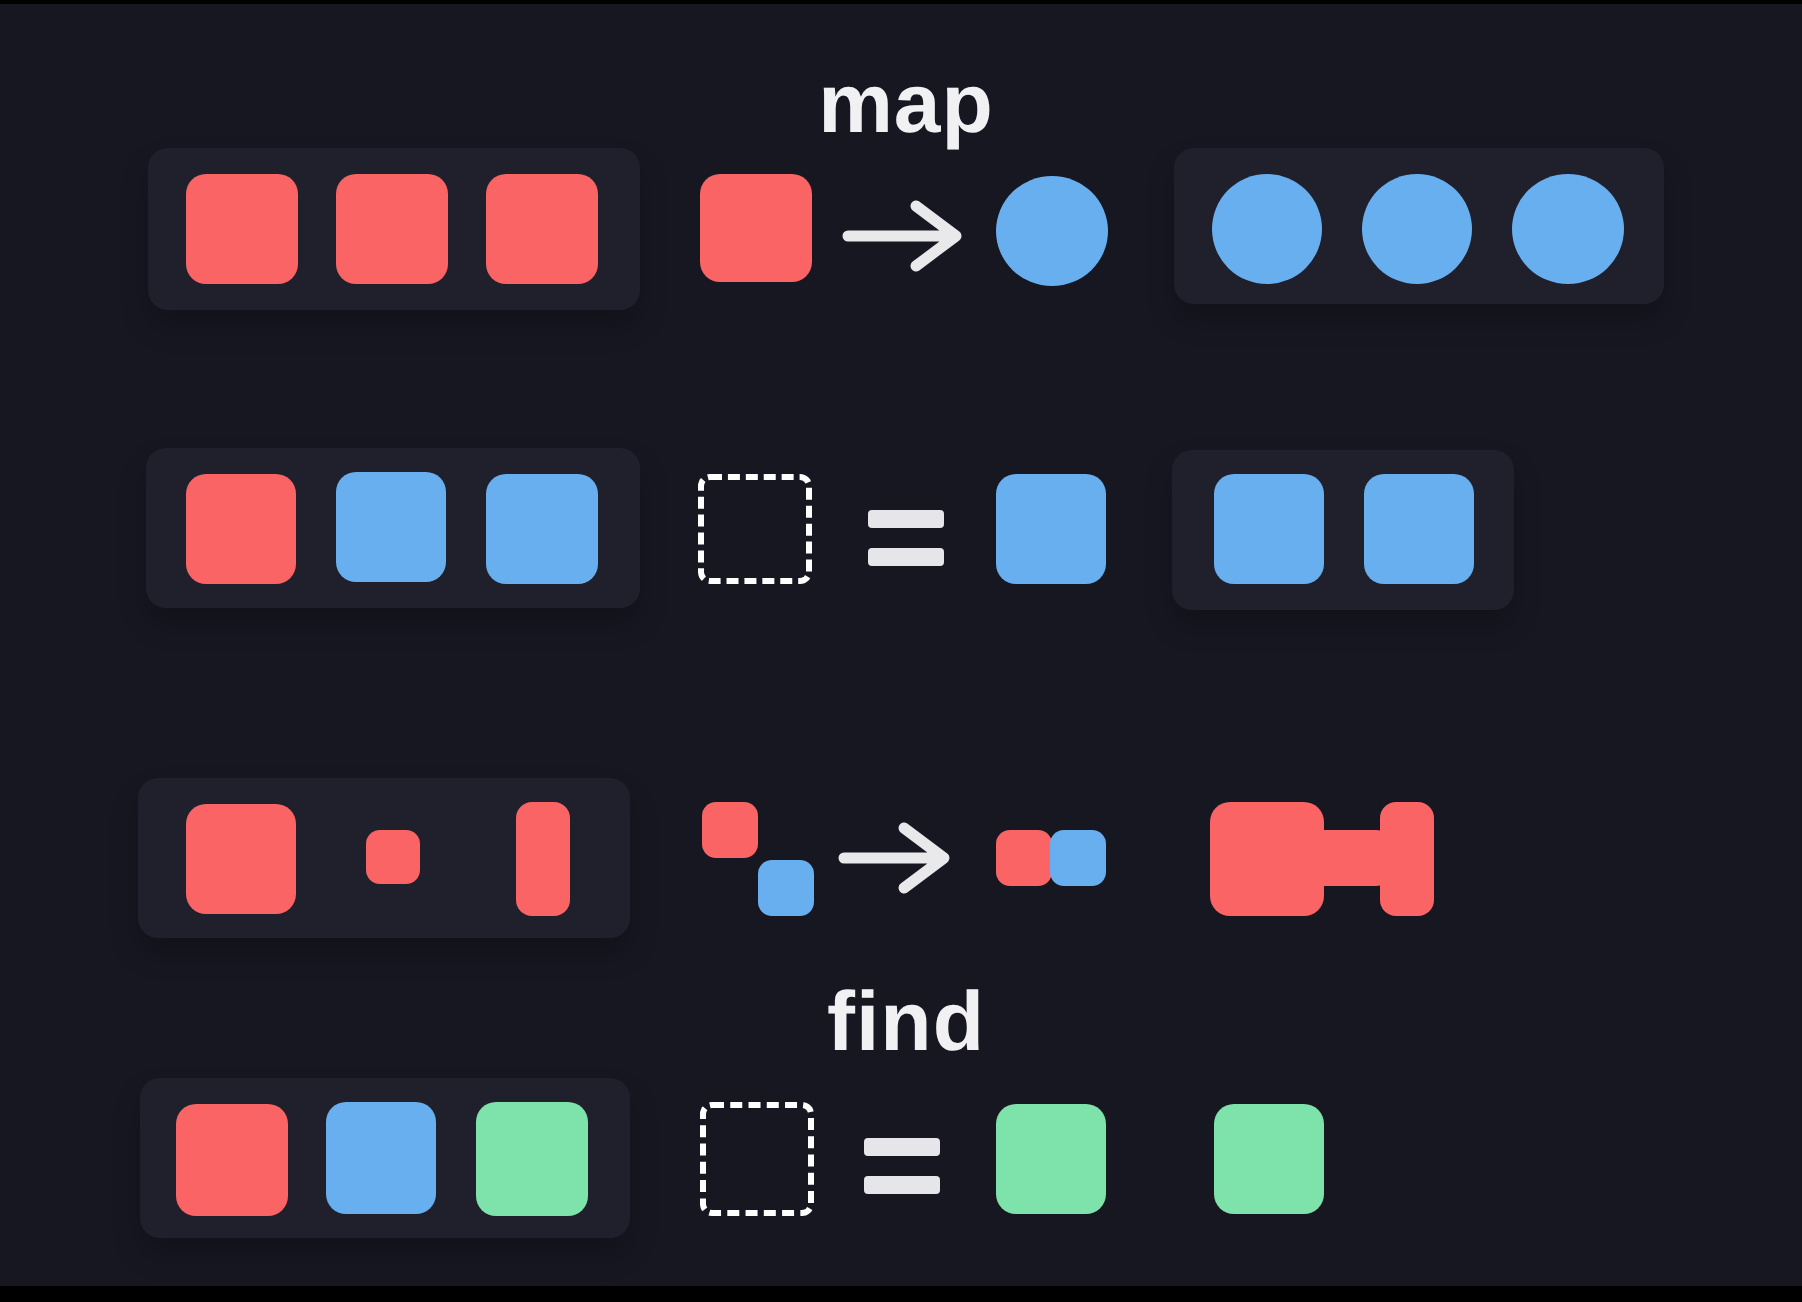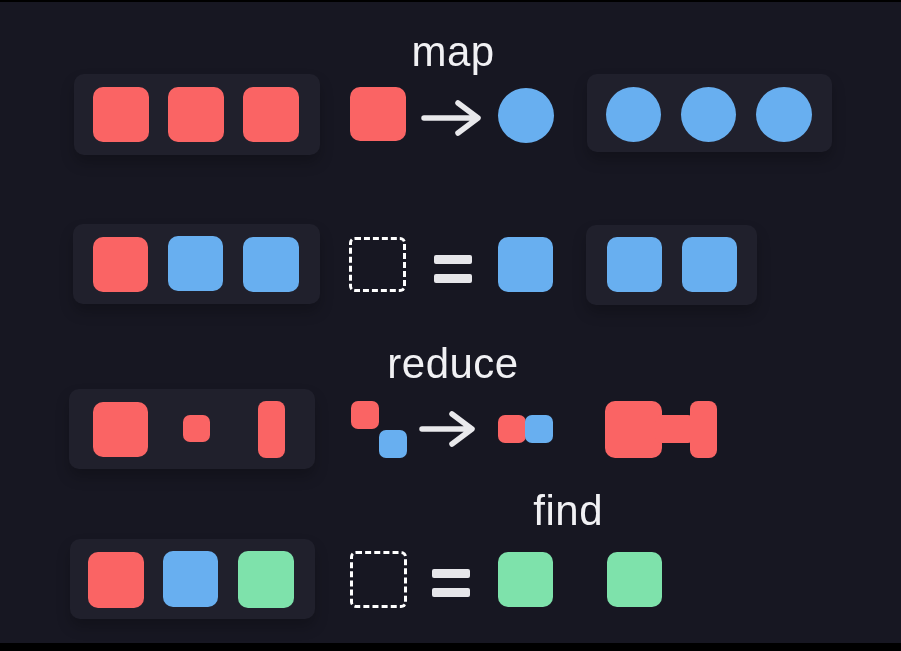--- a/index.html
+++ b/index.html
@@ -1,21 +1,21 @@
 <!DOCTYPE html>
 <html><head>
 <meta charset="utf-8">
 <style>
   html,body{margin:0;padding:0;background:#000;}
   .frame{position:relative;width:901px;height:651px;background:#000;overflow:hidden;
          font-family:"Liberation Sans",sans-serif;}
   .stage{position:absolute;left:0;top:2px;width:901px;height:641px;background:#171722;}
 
   .row-label{position:absolute;left:303px;width:300px;text-align:center;
-             font-size:42px;font-weight:400;color:#f1f1f4;letter-spacing:0.5px;}
+             font-size:42px;font-weight:700;color:#f1f1f4;letter-spacing:0.5px;}
 
   .panel{position:absolute;background:#20202c;border-radius:10px;
          box-shadow:0 8px 14px rgba(0,0,0,0.22);}
 
   .shape{position:absolute;}
   .sq   {border-radius:10px;}
   .sq-sm{border-radius:7px;}
   .circle{border-radius:50%;}
   .red  {background:#fa6464;}
   .blue {background:#68aff0;}
@@ -66,21 +66,20 @@
       <div class="bar"></div>
         <div class="bar"></div>
     </div>
     <div class="shape sq blue" style="left:498px;top:235px;width:55px;height:55px;"></div>
 
     <div class="panel" style="left:586px;top:223px;width:171px;height:80px;">
       <div class="shape sq blue" style="left:21px;top:12px;width:55px;height:55px;"></div>
       <div class="shape sq blue" style="left:96px;top:12px;width:55px;height:55px;"></div>
     </div>
 
-    <div class="row-label" style="top:338px;">reduce</div>
 
     <div class="panel" style="left:69px;top:387px;width:246px;height:80px;">
       <div class="shape sq red" style="left:24px;top:13px;width:55px;height:55px;"></div>
       <div class="shape sq-sm red" style="position:absolute;left:114px;top:26px;width:27px;height:27px;background:#fa6464;"></div>
       <div class="shape sq-sm red" style="position:absolute;left:189px;top:12px;width:27px;height:57px;background:#fa6464;border-radius:8px;"></div>
     </div>
 
     <div class="shape sq-sm red" style="left:351px;top:399px;width:28px;height:28px;"></div>
     <div class="shape sq-sm blue" style="left:379px;top:428px;width:28px;height:28px;"></div>
     <svg class="arrow-svg" style="left:418px;top:407px;" width="60" height="40" viewBox="0 0 60 40">
@@ -88,21 +87,21 @@
     </svg>
     <div class="shape sq-sm red" style="left:498px;top:413px;width:28px;height:28px;"></div>
     <div class="shape sq-sm blue" style="left:525px;top:413px;width:28px;height:28px;"></div>
 
     <div style="position:absolute;left:605px;top:399px;width:112px;height:57px;">
       <div style="position:absolute;left:0;top:0;width:57px;height:57px;background:#fa6464;border-radius:10px;"></div>
       <div style="position:absolute;left:50px;top:14px;width:40px;height:28px;background:#fa6464;border-radius:7px;"></div>
       <div style="position:absolute;left:85px;top:0;width:27px;height:57px;background:#fa6464;border-radius:8px;"></div>
     </div>
 
-    <div class="row-label" style="top:485px;text-align:right;">find</div>
+    <div class="row-label" style="top:485px;">find</div>
 
     <div class="panel" style="left:70px;top:537px;width:245px;height:80px;">
       <div class="shape sq red" style="left:18px;top:13px;width:56px;height:56px;"></div>
       <div class="shape sq blue" style="left:93px;top:12px;width:55px;height:56px;"></div>
       <div class="shape sq green" style="left:168px;top:12px;width:56px;height:57px;"></div>
     </div>
 
     <div class="dashed" style="left:350px;top:549px;width:51px;height:51px;"></div>
     <div class="equals" style="left:432px;top:567px;">
       <div class="bar"></div>

